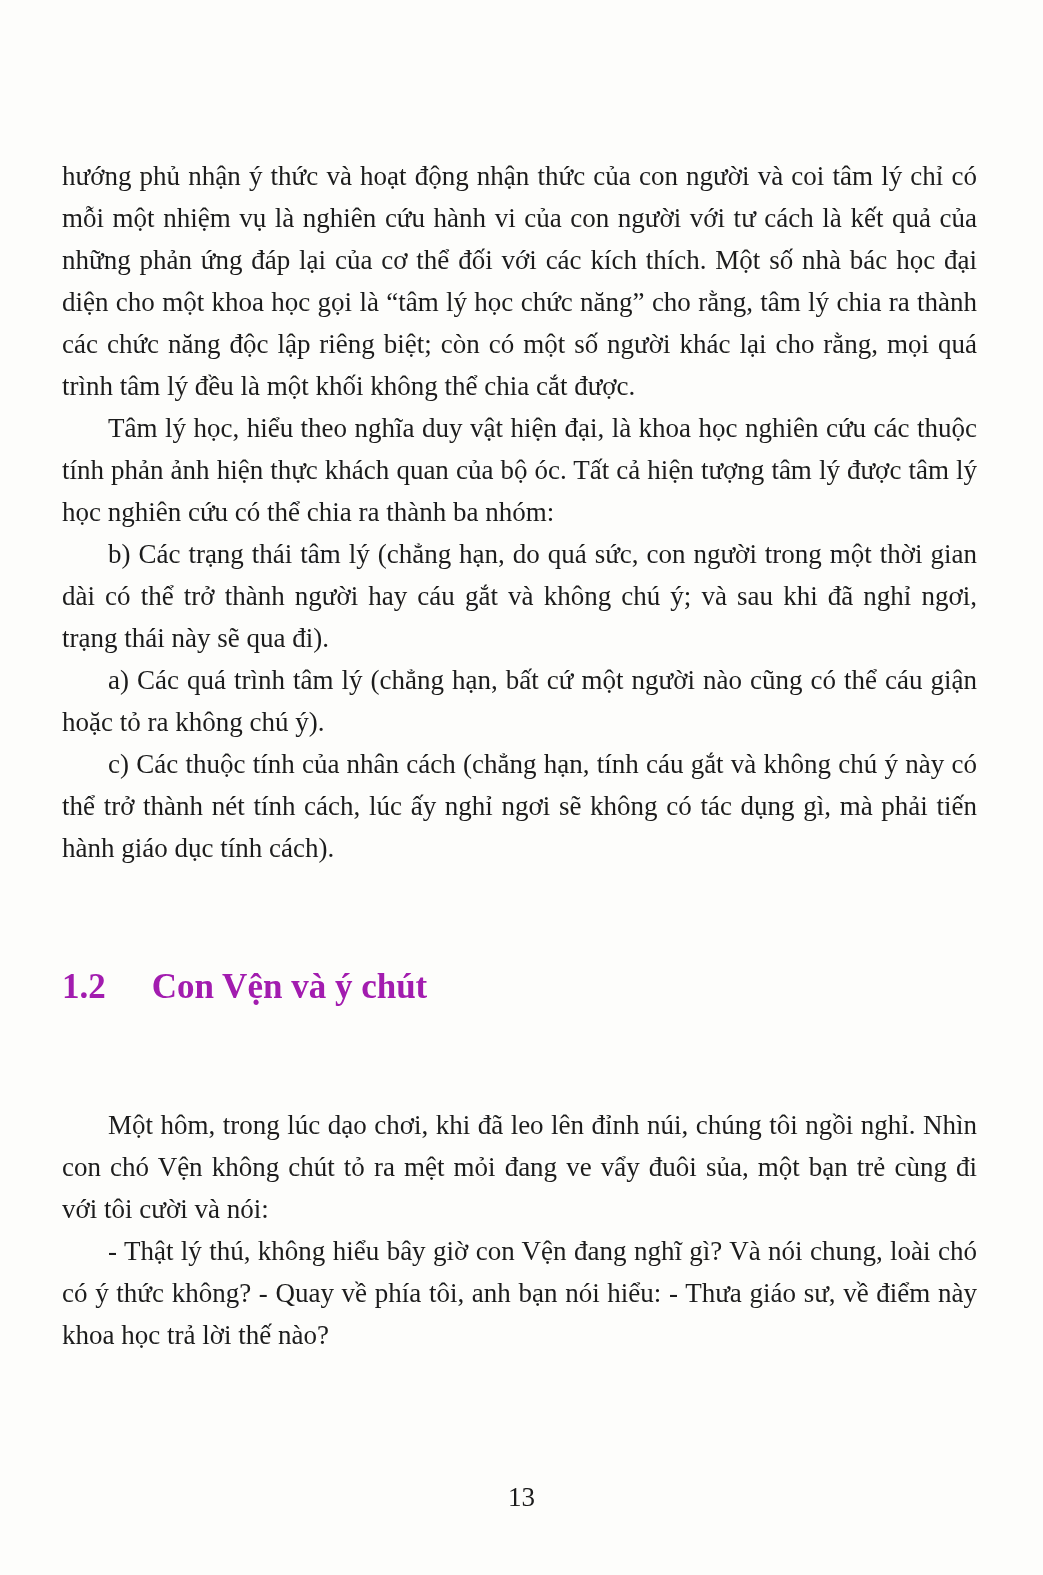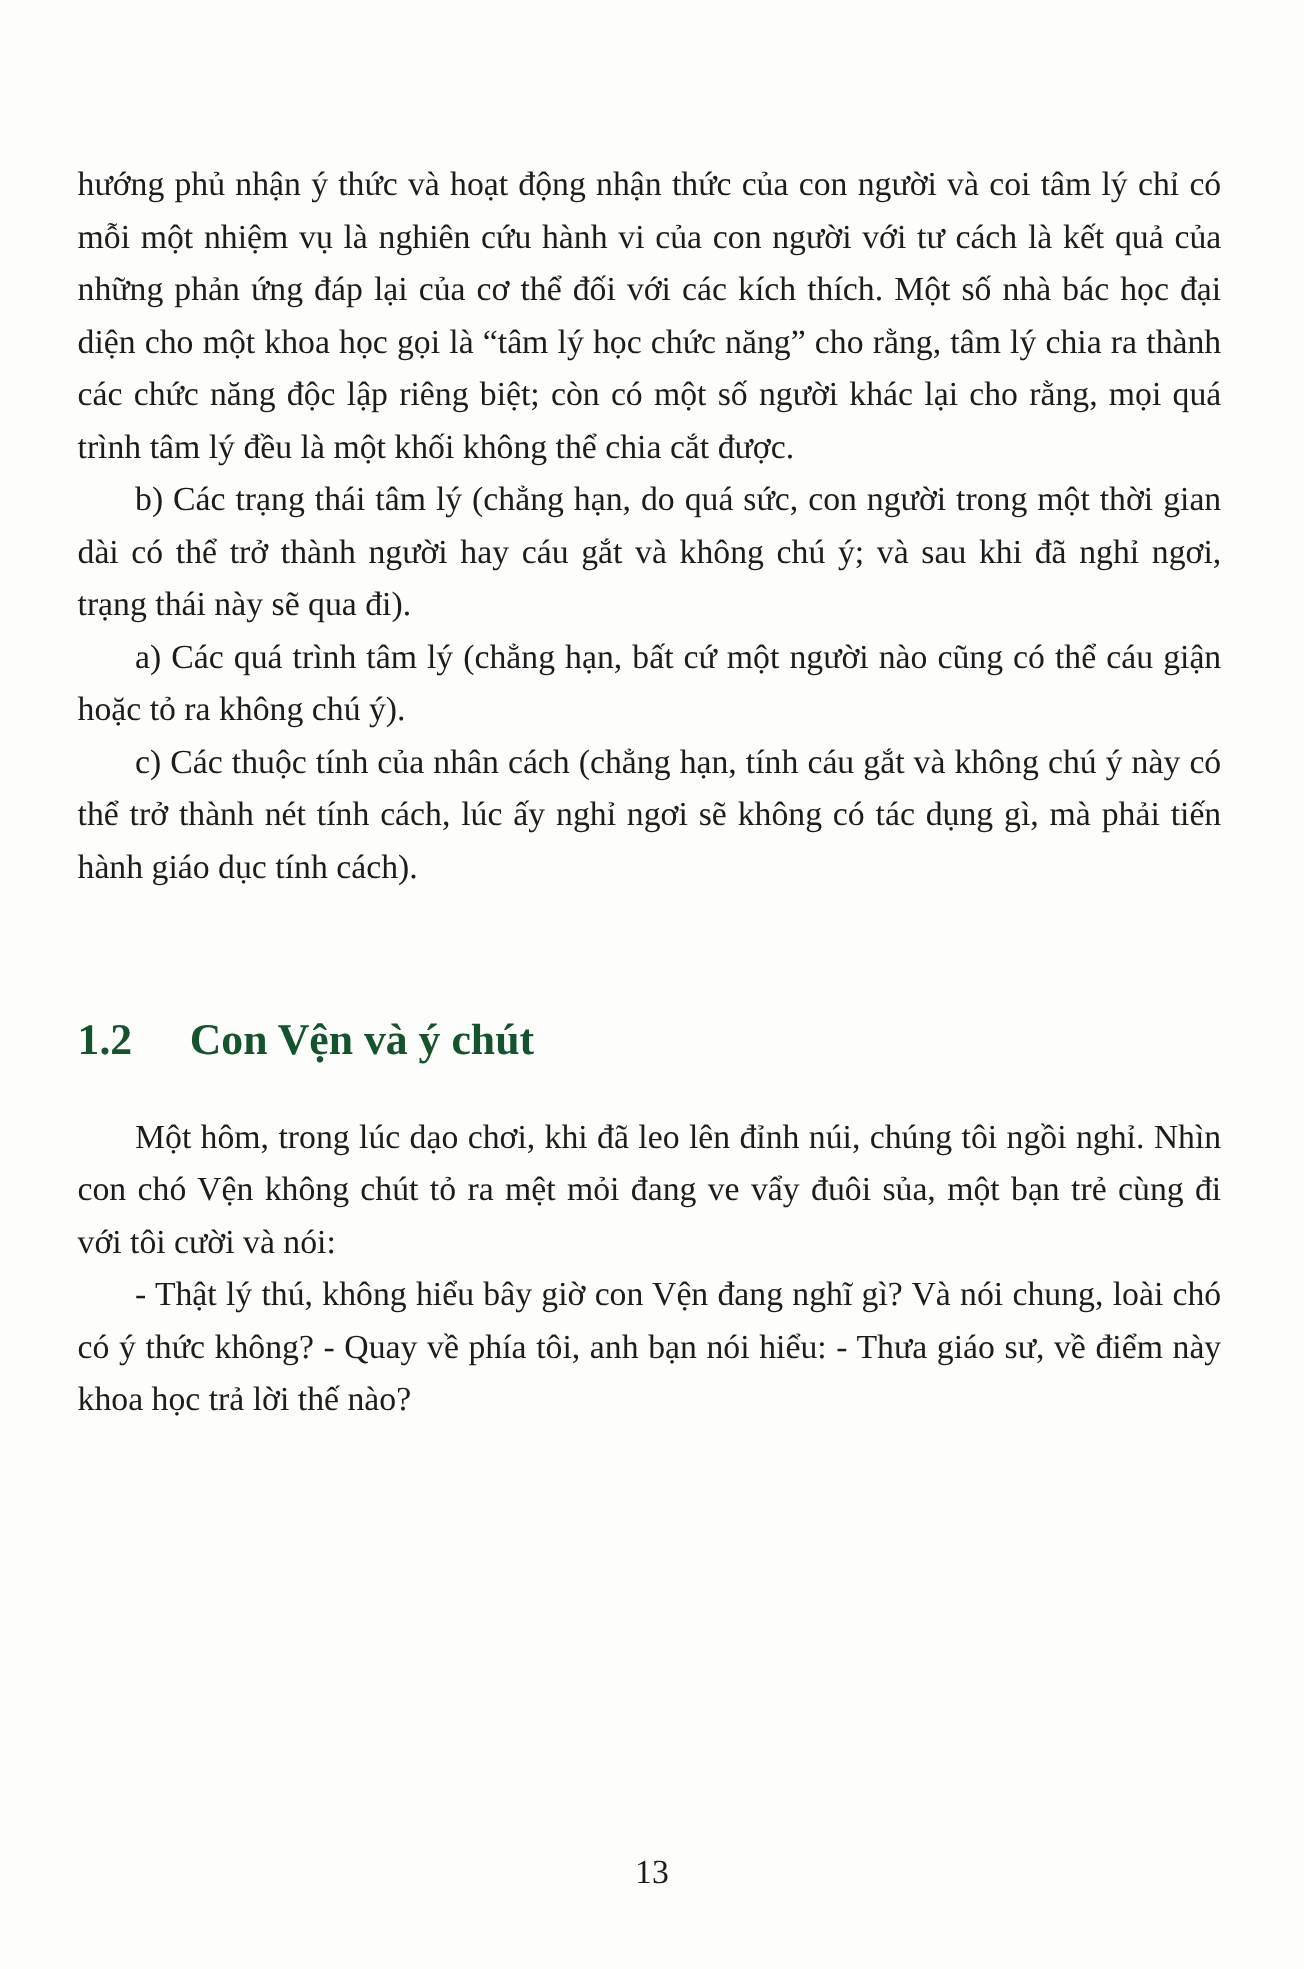--- a/index.html
+++ b/index.html
@@ -15,41 +15,41 @@
     overflow: hidden;
   }
   .page {
     width: 1043px;
     height: 1575px;
     background: #fdfdfb;
     position: relative;
   }
   .text-block {
     position: absolute;
-    top: 126px;
+    top: 155px;
     left: 62px;
     right: 66px;
   }
   .para {
     font-size: 27px;
     line-height: 42px;
     text-align: justify;
     color: #1c1c1c;
   }
   .para.indent {
     text-indent: 46px;
   }
   .section-heading {
     margin-top: 98px;
-    margin-bottom: 36px;
+    margin-bottom: 97px;
     display: flex;
     align-items: baseline;
     font-weight: bold;
     font-size: 35px;
-    color: #14532d;
+    color: #a21caf;
   }
   .section-number {
     margin-right: 46px;
   }
   .page-number {
     position: absolute;
     bottom: 62px;
     left: 0;
     width: 100%;
     text-align: center;
@@ -59,20 +59,21 @@
 </style>
 </head>
 <body>
 
 <div class="page">
 
   <div class="text-block">
 
     <p class="para">hướng phủ nhận ý thức và hoạt động nhận thức của con người và coi tâm lý chỉ có mỗi một nhiệm vụ là nghiên cứu hành vi của con người với tư cách là kết quả của những phản ứng đáp lại của cơ thể đối với các kích thích. Một số nhà bác học đại diện cho một khoa học gọi là “tâm lý học chức năng” cho rằng, tâm lý chia ra thành các chức năng độc lập riêng biệt; còn có một số người khác lại cho rằng, mọi quá trình tâm lý đều là một khối không thể chia cắt được.</p>
 
+    <p class="para indent">Tâm lý học, hiểu theo nghĩa duy vật hiện đại, là khoa học nghiên cứu các thuộc tính phản ảnh hiện thực khách quan của bộ óc. Tất cả hiện tượng tâm lý được tâm lý học nghiên cứu có thể chia ra thành ba nhóm:</p>
 
     <p class="para indent">b) Các trạng thái tâm lý (chẳng hạn, do quá sức, con người trong một thời gian dài có thể trở thành người hay cáu gắt và không chú ý; và sau khi đã nghỉ ngơi, trạng thái này sẽ qua đi).</p>
 
     <p class="para indent">a) Các quá trình tâm lý (chẳng hạn, bất cứ một người nào cũng có thể cáu giận hoặc tỏ ra không chú ý).</p>
 
     <p class="para indent">c) Các thuộc tính của nhân cách (chẳng hạn, tính cáu gắt và không chú ý này có thể trở thành nét tính cách, lúc ấy nghỉ ngơi sẽ không có tác dụng gì, mà phải tiến hành giáo dục tính cách).</p>
 
     <h2 class="section-heading">
       <span class="section-number">1.2</span>
       <span class="section-title">Con Vện và ý chút</span>

